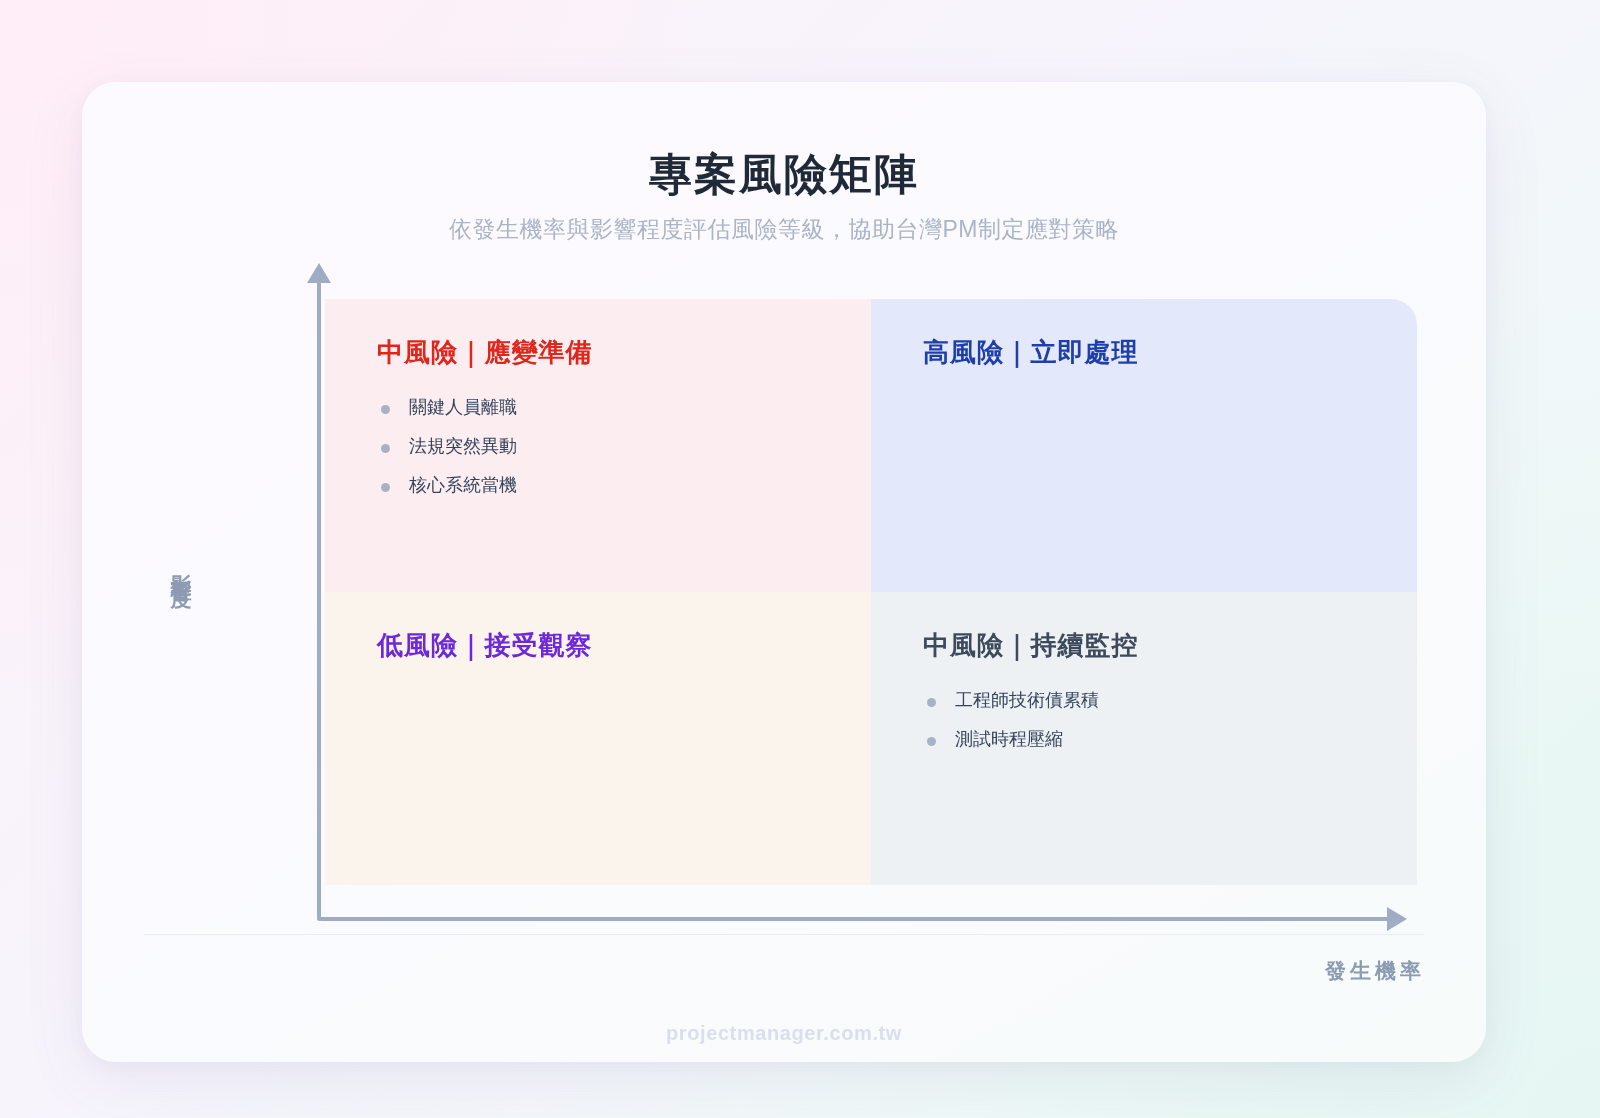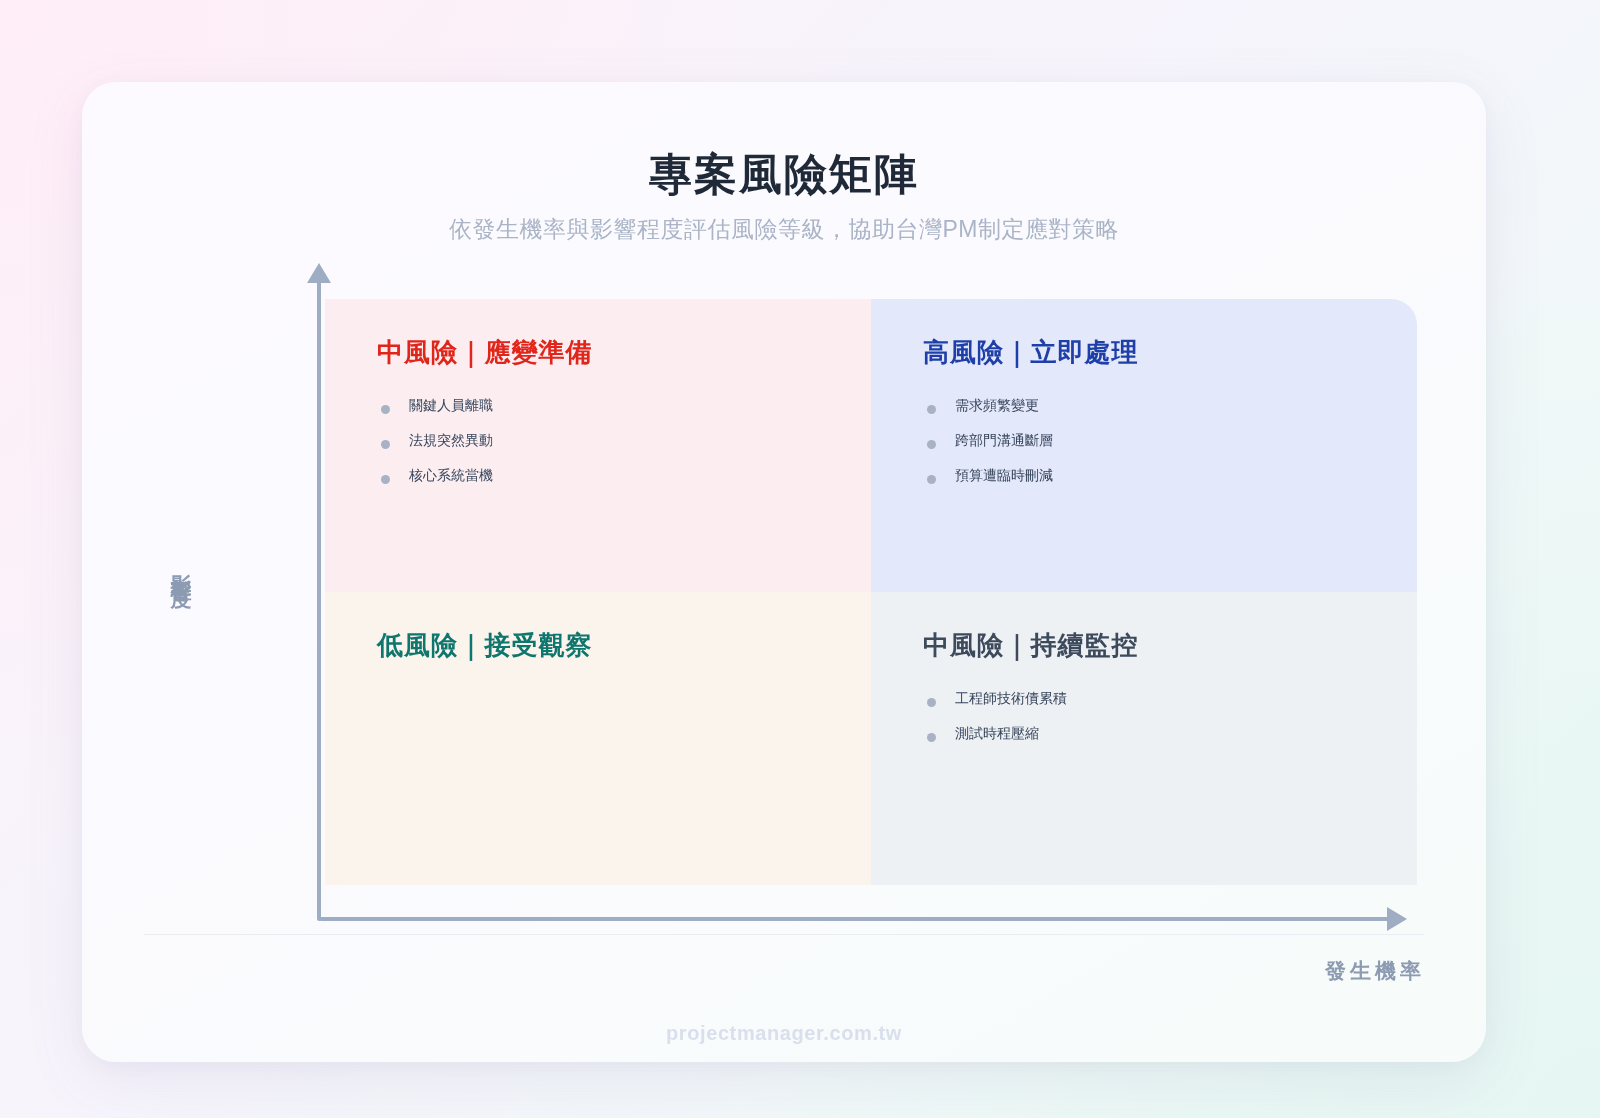--- a/index.html
+++ b/index.html
@@ -151,27 +151,27 @@
 
   .quad-title {
     font-size: 26px;
     font-weight: 700;
     letter-spacing: 1px;
     margin-bottom: 28px;
     white-space: nowrap;
   }
   .q-tl .quad-title { color: #e0251b; }
   .q-tr .quad-title { color: #1f3fa8; }
-  .q-bl .quad-title { color: #0f766e; font-family: Liberation Serif, serif; }
+  .q-bl .quad-title { color: #6d28d9; font-family: Liberation Serif, serif; }
   .q-br .quad-title { color: #3d4a5c; }
 
   ul.items { list-style: none; }
   ul.items li {
     position: relative;
-    font-size: 14px;
+    font-size: 18px;
     line-height: 1.0;
     color: #37455c;
     padding-left: 32px;
     margin-bottom: 21px;
     white-space: nowrap;
   }
   ul.items li::before {
     content: "";
     position: absolute;
     left: 4px;
@@ -226,25 +226,20 @@
         <div class="quad-title">中風險｜應變準備</div>
         <ul class="items">
           <li>關鍵人員離職</li>
           <li>法規突然異動</li>
           <li>核心系統當機</li>
         </ul>
       </div>
 
       <div class="quad q-tr">
         <div class="quad-title">高風險｜立即處理</div>
-        <ul class="items">
-          <li>需求頻繁變更</li>
-          <li>跨部門溝通斷層</li>
-          <li>預算遭臨時刪減</li>
-        </ul>
       </div>
 
       <div class="quad q-bl">
         <div class="quad-title">低風險｜接受觀察</div>
       </div>
 
       <div class="quad q-br">
         <div class="quad-title">中風險｜持續監控</div>
         <ul class="items">
           <li>工程師技術債累積</li>

